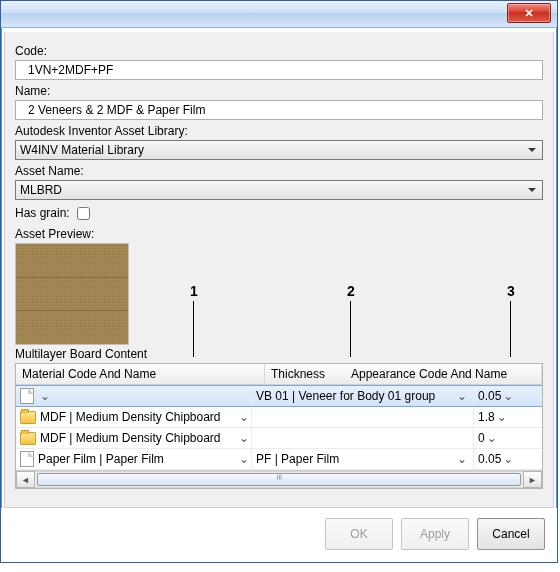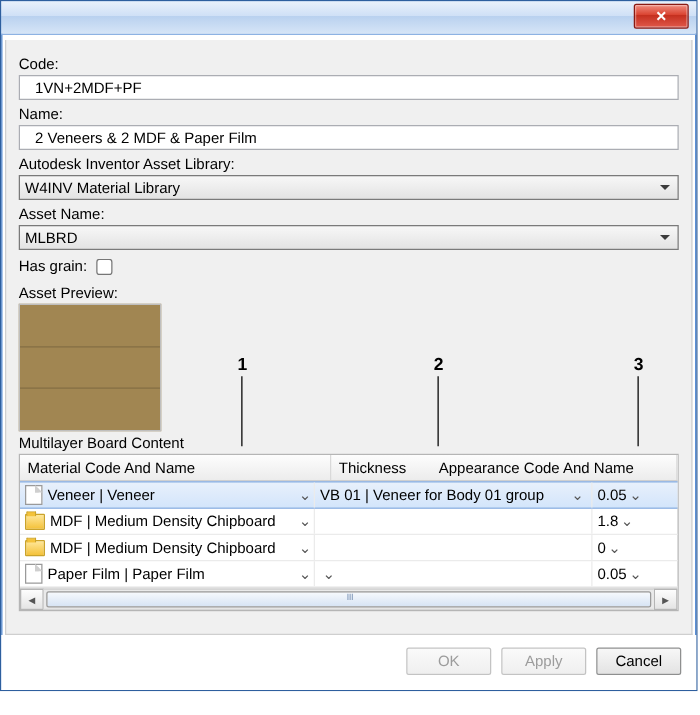--- a/index.html
+++ b/index.html
@@ -36,21 +36,21 @@
   .fold{width:14px;height:11px;background:linear-gradient(#ffe79a,#f4c23a);border:1px solid #caa32b;border-radius:1px;margin-right:4px;position:relative;flex:0 0 14px}
   .fold:before{content:"";position:absolute;left:0;top:-3px;width:6px;height:3px;background:#f4c23a;border:1px solid #caa32b;border-bottom:none;border-radius:1px 1px 0 0}
   .doc{width:12px;height:14px;background:#fff;border:1px solid #9a9a9a;margin-right:4px;position:relative;flex:0 0 12px}
   .doc:before{content:"";position:absolute;right:-1px;top:-1px;border:3px solid transparent;border-left-color:#cfcfcf;border-bottom-color:#cfcfcf}
   .hscroll{height:17px;background:#f0f0f0;border-top:1px solid #d0d0d0;display:flex;align-items:center}
   .harrow{width:17px;height:15px;border:1px solid #b5b5b5;background:linear-gradient(#fdfdfd,#e4e4e4);display:flex;align-items:center;justify-content:center;color:#555;font-size:9px}
   .htrack{flex:1;height:15px;border:1px solid #d5d5d5;border-left:none;border-right:none;background:#eaeaea;position:relative}
   .hthumb{position:absolute;left:2px;top:1px;right:2px;height:11px;border:1px solid #9a9a9a;border-radius:2px;background:linear-gradient(#f6f9fd,#d7e4f4)}
   .hthumb:after{content:"≡";position:absolute;left:50%;top:-3px;transform:translateX(-50%) rotate(90deg);color:#7b93b5;font-size:10px;letter-spacing:-2px}
   .footer{padding:10px 12px 12px;display:flex;justify-content:flex-end;gap:8px;background:#fff}
-  .btn{min-width:68px;height:22px;border:1px solid #8e8f8f;background:linear-gradient(#f7f7f7,#e3e3e3);border-radius:2px;font:inherit;padding:0 10px}
+  .btn{min-width:68px;height:32px;border:1px solid #8e8f8f;background:linear-gradient(#f7f7f7,#e3e3e3);border-radius:2px;font:inherit;padding:0 10px}
   .btn[disabled]{color:#9c9c9c;border-color:#c3c3c3;background:linear-gradient(#fafafa,#efefef)}
   .rel{position:relative}
   .clip{white-space:nowrap;overflow:hidden;text-overflow:clip}
 </style>
 </head>
 <body>
 
 <div class="win">
   <div class="titlebar">
     <div class="closebtn">
@@ -100,21 +100,20 @@
     <div class="grid">
       <div class="ghdr">
         <div class="gh c1">Material Code And Name</div>
         <div class="gh c3">Thickness</div>
         <div class="gh c2">Appearance Code And Name</div>
       </div>
       <div id="gridbody">
           <div class="grow sel">
             <div class="gc c1">
               <span class="doc"></span>
-              <span class="clip" style="flex:1">Veneer | Veneer</span>
               <span class="dd">⌄</span>
             </div>
             <div class="gc c2">
               <span class="clip" style="flex:1">VB 01 | Veneer for Body 01 group</span>
               <span class="dd">⌄</span>
             </div>
             <div class="gc c3">
               <span>0.05</span>
               <span class="dd">⌄</span>
             </div>
@@ -147,20 +146,21 @@
               <span class="dd">⌄</span>
             </div>
           </div>
           <div class="grow">
             <div class="gc c1">
               <span class="doc"></span>
               <span class="clip" style="flex:1">Paper Film | Paper Film</span>
               <span class="dd">⌄</span>
             </div>
             <div class="gc c2">
+              <span class="clip" style="flex:1">PF | Paper Film</span>
               <span class="dd">⌄</span>
             </div>
             <div class="gc c3">
               <span>0.05</span>
               <span class="dd">⌄</span>
             </div>
           </div>
         </div>
       <div class="hscroll">
         <div class="harrow">

